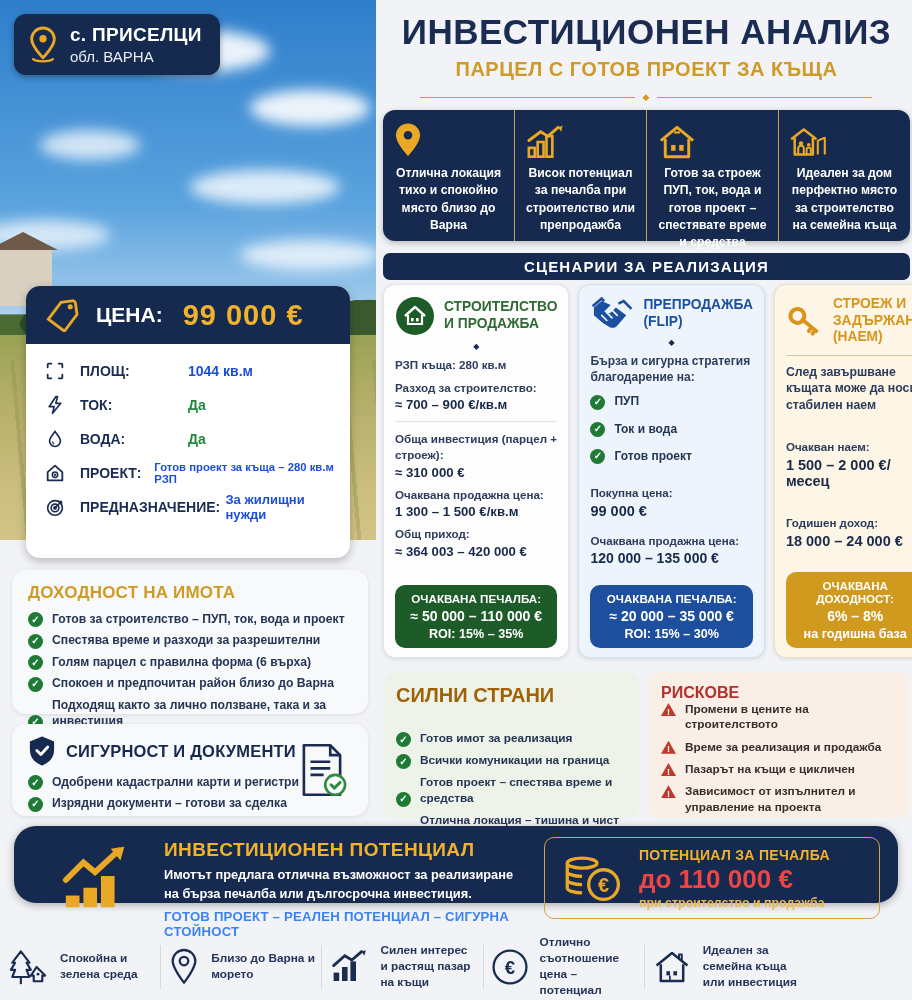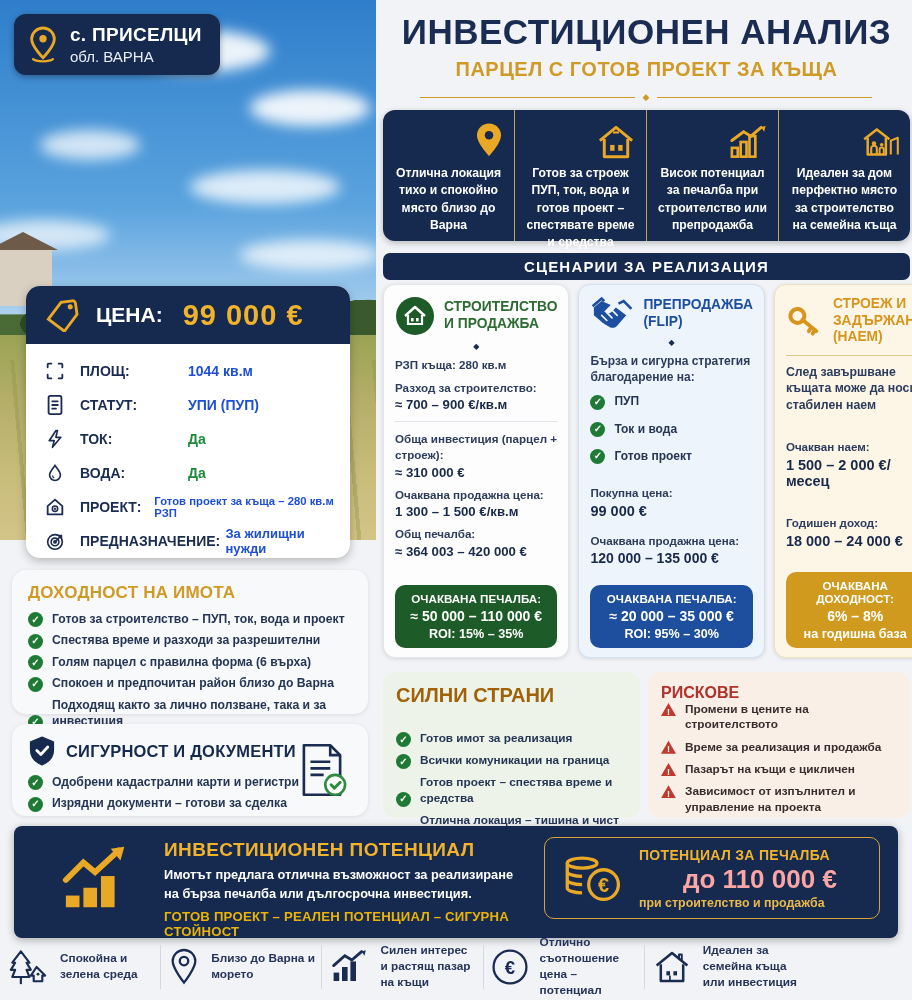--- a/index.html
+++ b/index.html
@@ -62,21 +62,21 @@
   .main-title { position:absolute; left:383px; top:12px; width:527px; text-align:center;
                 font-size:35px; font-weight:800; color:#1b2c52; letter-spacing:.5px; }
   .sub-title  { position:absolute; left:383px; top:58px; width:527px; text-align:center;
                 font-size:20px; font-weight:bold; color:#cf9a26; letter-spacing:.5px; }
   .title-div { position:absolute; left:420px; top:92px; width:452px; display:flex; align-items:center; gap:8px; color:#cf9a26; }
   .title-div::before, .title-div::after { content:""; flex:1; height:1px; background:#cf9a26; }
   .title-div span { font-size:9px; }
 
   .benefits { position:absolute; left:383px; top:110px; width:527px; height:131px; background:#16294e;
               border-radius:12px; display:flex; box-shadow:0 2px 6px rgba(0,0,0,.25); }
-  .benefit { flex:1; padding:12px 8px 8px; display:flex; flex-direction:column; align-items:flex-end; text-align:center; }
+  .benefit { flex:1; padding:12px 8px 8px; display:flex; flex-direction:column; align-items:flex-start; text-align:center; }
   .benefit + .benefit { border-left:1px solid #caa24a; }
   .benefit .ictop { height:46px; display:flex; align-items:center; }
   .benefit .t { color:#fff; font-size:12.2px; font-weight:600; line-height:1.42; margin-top:3px; }
 
   .scen-head { position:absolute; left:383px; top:253px; width:527px; height:27px; background:#16294e;
                border-radius:7px; color:#fff; font-weight:bold; font-size:15px; letter-spacing:1.2px;
                display:flex; align-items:center; justify-content:center; }
 
   .cards { position:absolute; left:383px; top:284px; width:527px; height:374px; display:flex; gap:9px; }
   .card { flex:1; border-radius:12px; padding:11px 11px 9px; display:flex; flex-direction:column;
@@ -108,31 +108,31 @@
            border-radius:12px; padding:12px 13px; }
   .risks h3 { color:#b03228; font-size:16px; margin-bottom:0; }
   .risk-item { display:flex; align-items:flex-start; gap:9px; margin-bottom:7px; }
   .risk-item .t { font-size:11.8px; color:#3a2c2c; font-weight:600; line-height:1.3; }
   .warn { width:15px; height:13px; background:#c0392b; clip-path:polygon(50% 0,100% 100%,0 100%);
           position:relative; flex:none; margin-top:1px; }
   .warn::after { content:"!"; position:absolute; left:50%; top:58%; transform:translate(-50%,-45%);
                  color:#fff; font-size:9px; font-weight:bold; }
 
   
-  .potential { position:absolute; left:14px; top:826px; width:884px; height:112px; background:#16294e;
-               border-radius:8px; box-shadow:0 2px 8px rgba(0,0,0,.3); }
+  .potential { position:absolute; left:14px; top:826px; width:884px; height:77px; background:#16294e;
+               border-radius:22px; box-shadow:0 2px 8px rgba(0,0,0,.3); }
   .pot-icon { position:absolute; left:46px; top:18px; }
   .pot-text { position:absolute; left:150px; top:13px; width:390px; }
   .pot-text h2 { color:#f2b32c; font-size:19px; letter-spacing:.4px; }
   .pot-text .p { color:#fff; font-size:12.8px; font-weight:600; line-height:1.45; margin-top:5px; }
-  .pot-text .tag { color:#eab308; font-size:13.2px; font-weight:800; margin-top:6px; letter-spacing:.2px; }
+  .pot-text .tag { color:#3b82f6; font-size:13.2px; font-weight:800; margin-top:6px; letter-spacing:.2px; }
   .profit-box { position:absolute; right:18px; top:11px; width:336px; height:82px; border:1.5px solid #d7a43a;
                 border-radius:10px; display:flex; align-items:center; gap:14px; padding:0 14px; }
   .profit-txt .l1 { color:#f2b32c; font-size:14px; font-weight:800; letter-spacing:.3px; }
-  .profit-txt .l2 { color:#fca5a5; font-size:26px; font-weight:800; margin-top:1px;margin-left:44px; }
+  .profit-txt .l2 { color:#ef4444; font-size:26px; font-weight:800; margin-top:1px; }
   .profit-txt .l3 { color:#e9b94e; font-size:12.4px; font-weight:bold; margin-top:1px; }
 
   
   .footer { position:absolute; left:0; top:938px; width:805px; height:58px; display:flex; align-items:center; }
   .fitem { flex:1; display:flex; align-items:center; justify-content:center; gap:10px; padding:0 6px; }
   .fitem .t { font-size:11.8px; color:#25355a; font-weight:600; line-height:1.35; max-width:118px; }
   .fdiv { width:1px; height:44px; background:#d5d8dd; flex:none; }
 
   svg { display:block; }
 </style>
@@ -185,30 +185,20 @@
         <svg width="22" height="22" viewBox="0 0 24 24" fill="none" stroke="#1b2c52" stroke-width="2" stroke-linecap="round">
           <path d="M4 8V5a1 1 0 0 1 1-1h3M16 4h3a1 1 0 0 1 1 1v3M20 16v3a1 1 0 0 1-1 1h-3M8 20H5a1 1 0 0 1-1-1v-3"></path>
           <path d="M4 12h0M12 4h0M20 12h0M12 20h0" stroke-dasharray="2 3"></path>
         </svg>
       </span>
       <span class="lab">ПЛОЩ:</span>
       <span class="val">1044 кв.м</span>
     </div>
     <div class="spec-row">
       <span class="ic">
-        <svg width="20" height="22" viewBox="0 0 20 24" fill="none" stroke="#1b2c52" stroke-width="2" stroke-linecap="round">
-          <rect x="3" y="2" width="14" height="20" rx="2"></rect>
-          <path d="M7 8h6M7 12h6M7 16h4"></path>
-        </svg>
-      </span>
-      <span class="lab">СТАТУТ:</span>
-      <span class="val">УПИ (ПУП)</span>
-    </div>
-    <div class="spec-row">
-      <span class="ic">
         <svg width="20" height="22" viewBox="0 0 24 24" fill="none" stroke="#1b2c52" stroke-width="2" stroke-linejoin="round">
           <path d="M13 2 5 14h6l-2 8 10-12h-6l2-8z"></path>
         </svg>
       </span>
       <span class="lab">ТОК:</span>
       <span class="val green">Да</span>
     </div>
     <div class="spec-row">
       <span class="ic">
         <svg width="20" height="22" viewBox="0 0 24 24" fill="none" stroke="#1b2c52" stroke-width="2">
@@ -309,41 +299,41 @@
     <span class="ictop">
       <svg width="34" height="40" viewBox="0 0 24 28">
         <path d="M12 1c-4.8 0-8.5 3.7-8.5 8.3C3.5 15 12 24 12 24s8.5-9 8.5-14.7C20.5 4.7 16.8 1 12 1z" fill="#e9a825"></path>
         <circle cx="12" cy="9.3" r="3" fill="#16294e"></circle>
       </svg>
     </span>
     <span class="t">Отлична локация тихо и спокойно място близо до Варна</span>
   </div>
   <div class="benefit">
     <span class="ictop">
+      <svg width="44" height="40" viewBox="0 0 30 26">
+        <rect x="4" y="17" width="4" height="6" fill="none" stroke="#e9a825" stroke-width="1.8"></rect>
+        <rect x="10" y="13" width="4" height="10" fill="none" stroke="#e9a825" stroke-width="1.8"></rect>
+        <rect x="16" y="9" width="4" height="14" fill="none" stroke="#e9a825" stroke-width="1.8"></rect>
+        <path d="M4 12 12 6l5 3 7-6" fill="none" stroke="#e9a825" stroke-width="2" stroke-linecap="round"></path>
+        <path d="M24 3l3-1-1 4z" fill="#e9a825"></path>
+      </svg>
+    </span>
+    <span class="t">Висок потенциал за печалба при строителство или препродажба</span>
+  </div>
+  <div class="benefit">
+    <span class="ictop">
       <svg width="44" height="40" viewBox="0 0 30 26" fill="none" stroke="#e9a825" stroke-width="2" stroke-linejoin="round">
         <path d="M4 12 15 3l11 9"></path>
         <path d="M7 11v12h16V11"></path>
         <rect x="11" y="15" width="3" height="4" fill="#e9a825" stroke="none"></rect>
         <rect x="16.5" y="15" width="3" height="4" fill="#e9a825" stroke="none"></rect>
         <path d="M13 6.5h4" stroke-width="1.5"></path>
       </svg>
     </span>
     <span class="t">Готов за строеж ПУП, ток, вода и готов проект – спестявате време и средства</span>
-  </div>
-  <div class="benefit">
-    <span class="ictop">
-      <svg width="44" height="40" viewBox="0 0 30 26">
-        <rect x="4" y="17" width="4" height="6" fill="none" stroke="#e9a825" stroke-width="1.8"></rect>
-        <rect x="10" y="13" width="4" height="10" fill="none" stroke="#e9a825" stroke-width="1.8"></rect>
-        <rect x="16" y="9" width="4" height="14" fill="none" stroke="#e9a825" stroke-width="1.8"></rect>
-        <path d="M4 12 12 6l5 3 7-6" fill="none" stroke="#e9a825" stroke-width="2" stroke-linecap="round"></path>
-        <path d="M24 3l3-1-1 4z" fill="#e9a825"></path>
-      </svg>
-    </span>
-    <span class="t">Висок потенциал за печалба при строителство или препродажба</span>
   </div>
   <div class="benefit">
     <span class="ictop">
       <svg width="42" height="40" viewBox="0 0 30 26" fill="none" stroke="#e9a825" stroke-width="1.8" stroke-linejoin="round">
         <path d="M3 11 12 4l9 7"></path>
         <path d="M5.5 10v12h13V10"></path>
         <circle cx="10" cy="14" r="1.6" fill="#e9a825" stroke="none"></circle>
         <path d="M8 22v-4.5c0-1 .8-1.8 2-1.8s2 .8 2 1.8V22" stroke-width="1.5"></path>
         <circle cx="15.5" cy="15" r="1.3" fill="#e9a825" stroke="none"></circle>
         <path d="M14 22v-3.6c0-.9.7-1.5 1.5-1.5s1.5.6 1.5 1.5V22" stroke-width="1.4"></path>
@@ -373,21 +363,21 @@
     </div>
     <div class="card-diamond">◆</div>
     <div class="cl" style="margin-top:2px;">РЗП къща: 280 кв.м</div>
     <div class="cl">Разход за строителство:</div>
     <div class="cv">≈ 700 – 900 €/кв.м</div>
     <div class="cdiv"></div>
     <div class="cl">Обща инвестиция (парцел + строеж):</div>
     <div class="cv">≈ 310 000 €</div>
     <div class="cl">Очаквана продажна цена:</div>
     <div class="cv">1 300 – 1 500 €/кв.м</div>
-    <div class="cl">Общ печалба:</div>
+    <div class="cl">Общ приход:</div>
     <div class="cv">≈ 364 003 – 420 000 €</div>
     <div class="card-foot">
       <div class="cf1">ОЧАКВАНА ПЕЧАЛБА:</div>
       <div class="cf2">≈ 50 000 – 110 000 €</div>
       <div class="cf3">ROI: 15% – 35%</div>
     </div>
   </div>
 
   <div class="card card2">
     <div class="card-head">
@@ -416,21 +406,21 @@
           <span class="t">Готов проект</span>
         </div>
     </div>
     <div class="cl" style="margin-top:16px;">Покупна цена:</div>
     <div class="cv" style="font-size:14.5px;">99 000 €</div>
     <div class="cl" style="margin-top:14px;">Очаквана продажна цена:</div>
     <div class="cv" style="font-size:14px;">120 000 – 135 000 €</div>
     <div class="card-foot">
       <div class="cf1">ОЧАКВАНА ПЕЧАЛБА:</div>
       <div class="cf2">≈ 20 000 – 35 000 €</div>
-      <div class="cf3">ROI: 95% – 30%</div>
+      <div class="cf3">ROI: 15% – 30%</div>
     </div>
   </div>
 
   <div class="card card3">
     <div class="card-head">
       <span class="cic">
         <svg width="38" height="34" viewBox="0 0 30 26">
           <circle cx="9" cy="9" r="5.5" fill="none" stroke="#d8951d" stroke-width="3.2" transform="rotate(-35 9 9)"></circle>
           <path d="M13 12 24 21M20 18l-2 3M23 20l-2 3" fill="none" stroke="#d8951d" stroke-width="3" stroke-linecap="round"></path>
         </svg>

